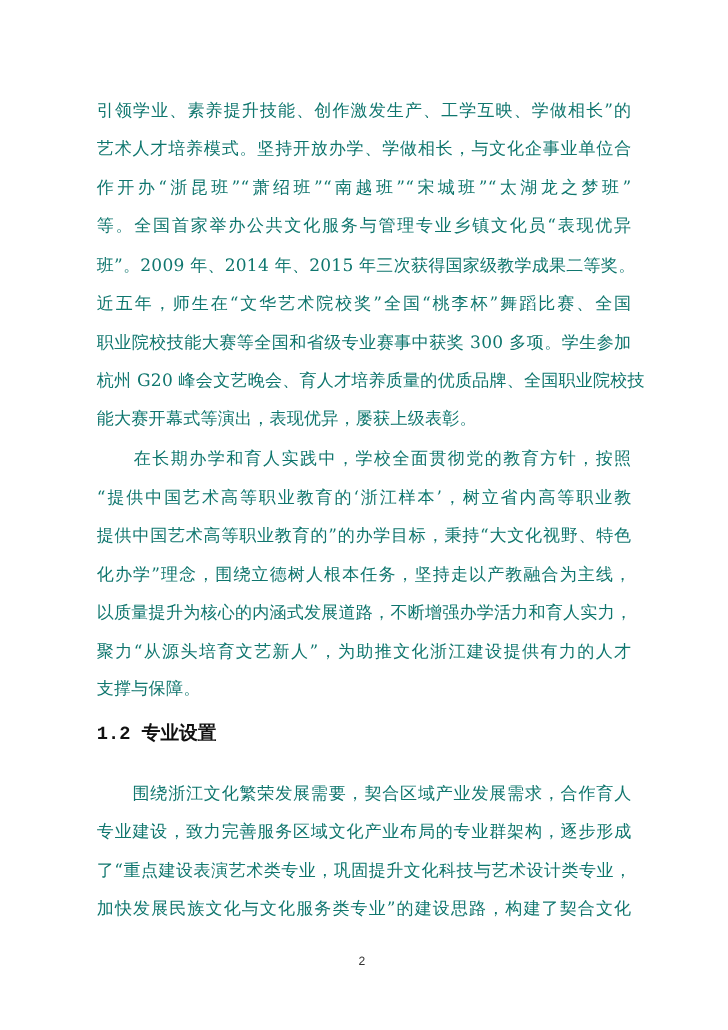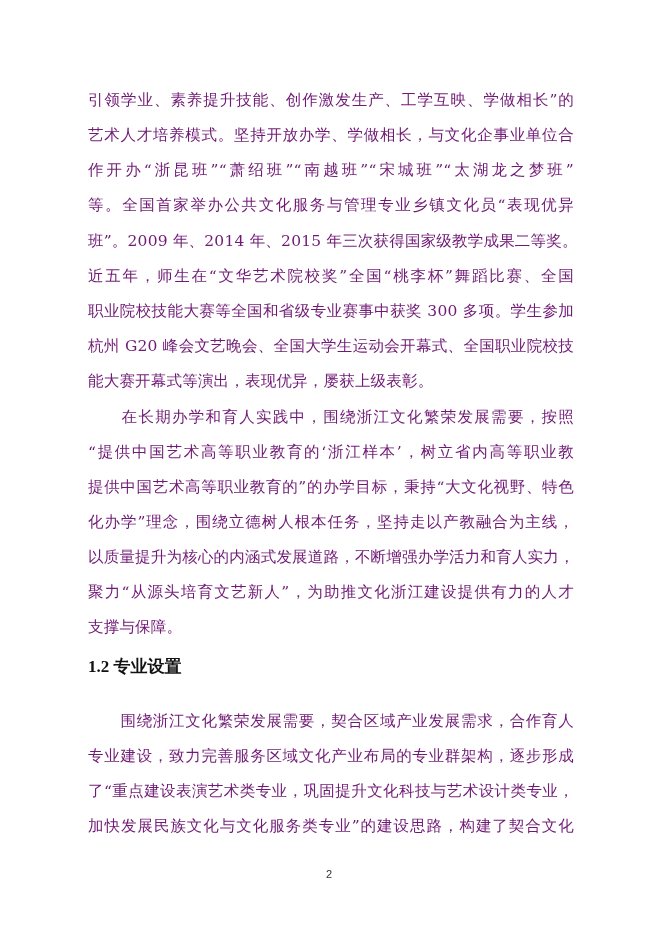--- a/index.html
+++ b/index.html
@@ -1,45 +1,45 @@
 <!DOCTYPE html>
 <html><head>
 <meta charset="utf-8">
 <style>
   html, body { margin:0; padding:0; background:#ffffff; }
   body { width:662px; height:936px; position:relative; overflow:hidden;
          font-family: "DejaVu Serif", "Liberation Serif", serif; color:#222; }
   .page { position:absolute; left:0; top:0; width:662px; height:936px; background:#fff; }
   .line { position:absolute; left:88px; width:486px; font-size:15.5px; line-height:20px;
-          white-space:nowrap; text-align:justify; text-align-last:justify; color:#701a75; letter-spacing:0.2px; }
-  .line.last { text-align-last:left; }
+          white-space:nowrap; text-align:justify; text-align-last:justify; color:#0f766e; letter-spacing:0.2px; }
+  .line.last { text-align-last:left;font-family:Liberation Mono, monospace; }
   .heading { position:absolute; left:88px; top:655px; font-size:17px; font-weight:bold; color:#111;
-             font-family: Liberation Serif, serif; }
+             font-family: Liberation Mono, monospace; }
   .pagenum { position:absolute; left:326px; top:868px; font-size:11px; color:#333;
              font-family: "Liberation Sans", sans-serif; }
 </style>
 </head>
 <body>
 
 <div class="page">
 
   <div>
     <div class="line" style="top:90px">引领学业、素养提升技能、创作激发生产、工学互映、学做相长”的</div>
     <div class="line" style="top:125px">艺术人才培养模式。坚持开放办学、学做相长，与文化企事业单位合</div>
     <div class="line" style="top:160px">作开办“浙昆班”“萧绍班”“南越班”“宋城班”“太湖龙之梦班”</div>
     <div class="line" style="top:195px">等。全国首家举办公共文化服务与管理专业乡镇文化员“表现优异</div>
     <div class="line" style="top:231px">班”。2009 年、2014 年、2015 年三次获得国家级教学成果二等奖。</div>
     <div class="line" style="top:266px">近五年，师生在“文华艺术院校奖”全国“桃李杯”舞蹈比赛、全国</div>
     <div class="line" style="top:301px">职业院校技能大赛等全国和省级专业赛事中获奖 300 多项。学生参加</div>
-    <div class="line" style="top:336px">杭州 G20 峰会文艺晚会、全国大学生运动会开幕式、全国职业院校技</div>
+    <div class="line" style="top:336px">杭州 G20 峰会文艺晚会、育人才培养质量的优质品牌、全国职业院校技</div>
     <div class="line last" style="top:371px">能大赛开幕式等演出，表现优异，屡获上级表彰。</div>
   </div>
 
   <div>
-    <div class="line" style="top:407px">　　在长期办学和育人实践中，围绕浙江文化繁荣发展需要，按照</div>
+    <div class="line" style="top:407px">　　在长期办学和育人实践中，学校全面贯彻党的教育方针，按照</div>
     <div class="line" style="top:442px">“提供中国艺术高等职业教育的‘浙江样本’，树立省内高等职业教</div>
     <div class="line" style="top:477px">提供中国艺术高等职业教育的”的办学目标，秉持“大文化视野、特色</div>
     <div class="line" style="top:512px">化办学”理念，围绕立德树人根本任务，坚持走以产教融合为主线，</div>
     <div class="line" style="top:547px">以质量提升为核心的内涵式发展道路，不断增强办学活力和育人实力，</div>
     <div class="line" style="top:582px">聚力“从源头培育文艺新人”，为助推文化浙江建设提供有力的人才</div>
     <div class="line last" style="top:617px">支撑与保障。</div>
   </div>
 
   <div class="heading">1.2 专业设置</div>
 

